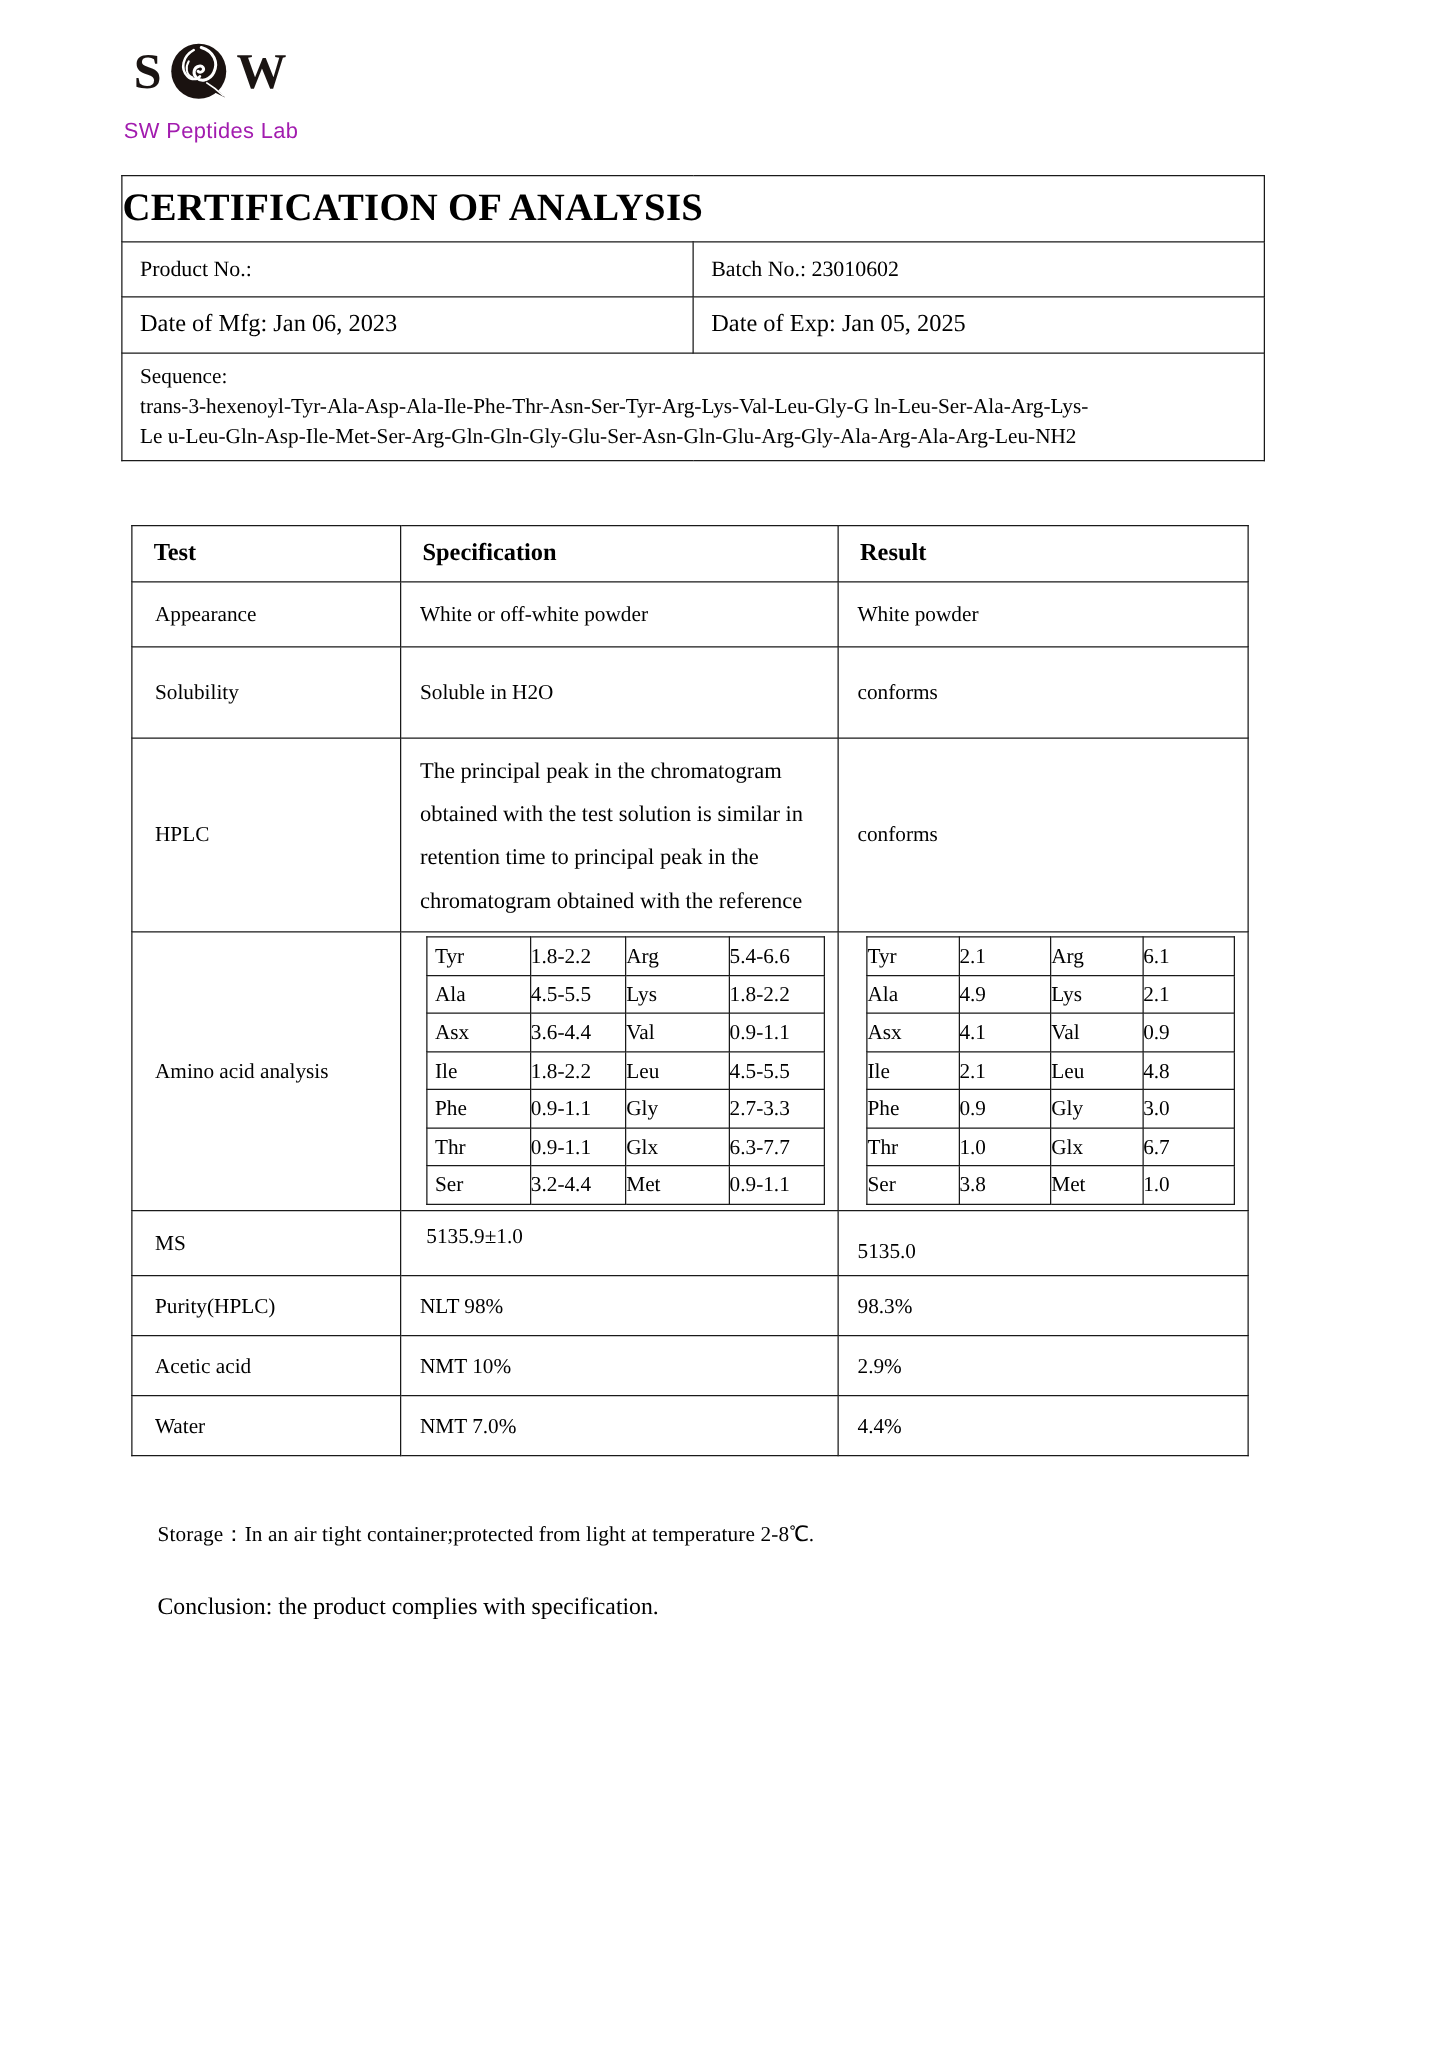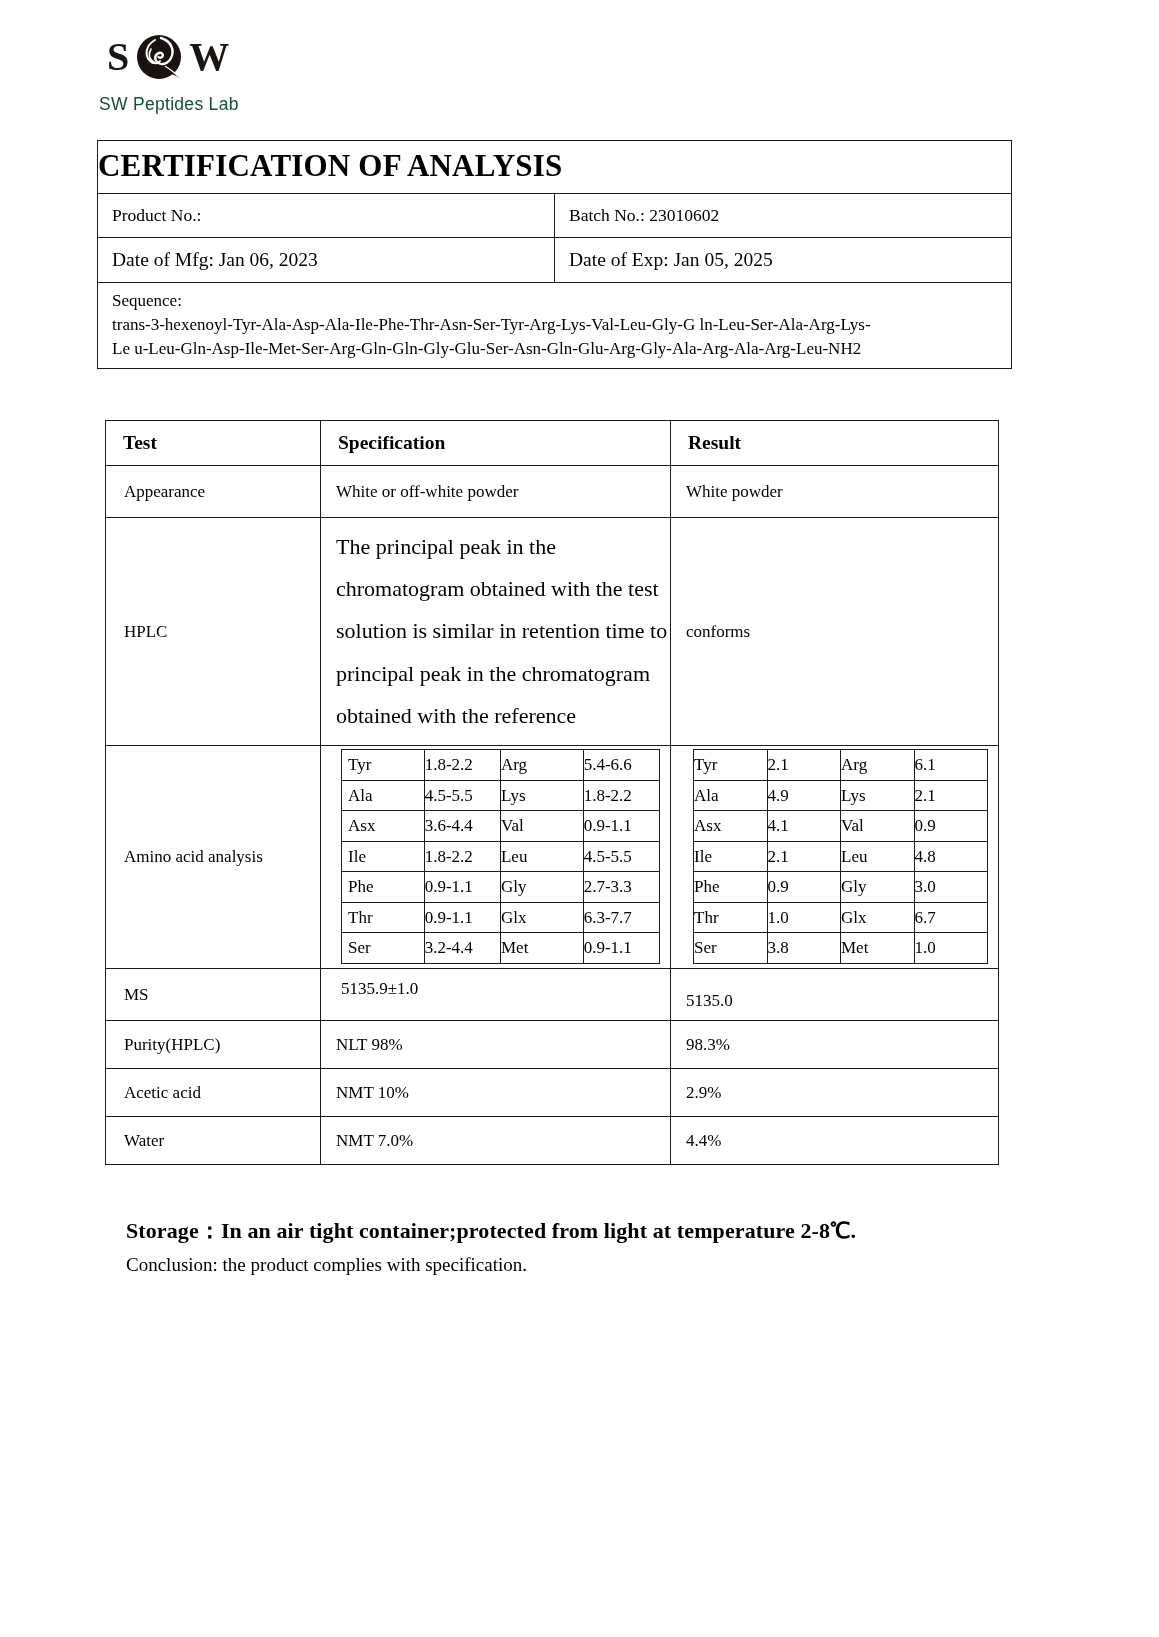--- a/index.html
+++ b/index.html
@@ -38,21 +38,21 @@
     width: 56px;
     height: 56px;
     margin: 0 2px;
     position: relative;
     flex: 0 0 auto;
   }
   .logo-caption {
     font-family: "Liberation Sans", sans-serif;
     font-size: 17.5px;
     letter-spacing: 0.3px;
-    color: #14532d;
+    color: #a21caf;
     margin-top: 6px;
     padding-left: 2px;
   }
 
   
   .doc-table {
     border-collapse: collapse;
     table-layout: fixed;
     width: 100%;
   }
@@ -121,21 +121,21 @@
   .td-result {
     font-size: 17px;
     padding: 8px 0 8px 15px;
   }
   .row-appearance td { height: 52px; }
   .row-solubility td { height: 73px; }
   .hplc-para {
     text-align: justify;
     text-align-last: left;
     line-height: 1.92;
-    font-size: 22px;
+    font-size: 18px;
     padding-right: 2px;
   }
   .row-hplc .td-test, .row-hplc .td-result { vertical-align: middle; }
 
   
   .aa-grid {
     width: 100%;
     border-collapse: collapse;
     table-layout: fixed;
   }
@@ -161,24 +161,24 @@
   .row-assay td { height: 58px; }
 
   
   .footer {
     position: absolute;
     left: 126px;
     top: 1216px;
     width: 900px;
   }
   .storage-line {
-    font-size: 22px;
-    font-weight: bold;
+    font-size: 17px;
+    font-weight: normal;
     letter-spacing: 0.1px;
-    margin: 0 0 8px 0;
+    margin: 0 0 36px 0;
   }
   .footer-line {
     font-size: 19px;
     margin: 0 0 16px 0;
   }
 </style>
 </head>
 <body>
 
 <div class="logo-block">
@@ -237,20 +237,25 @@
       <td class="th-cell">Specification</td>
       <td class="th-cell">Result</td>
     </tr>
 
     <tr class="row-appearance">
       <td class="td-test">Appearance</td>
       <td class="td-spec">White or off-white powder</td>
       <td class="td-result">White powder</td>
     </tr>
 
+    <tr class="row-solubility">
+      <td class="td-test">Solubility</td>
+      <td class="td-spec">Soluble in H2O</td>
+      <td class="td-result">conforms</td>
+    </tr>
 
     <tr class="row-hplc">
       <td class="td-test">HPLC</td>
       <td class="td-spec hplc-para">The principal peak in the chromatogram obtained with the test solution is similar in retention time to principal peak in the chromatogram obtained with the reference</td>
       <td class="td-result">conforms</td>
     </tr>
 
     <tr class="row-amino">
       <td class="td-test">Amino acid analysis</td>
       <td class="aa-cell-spec">

